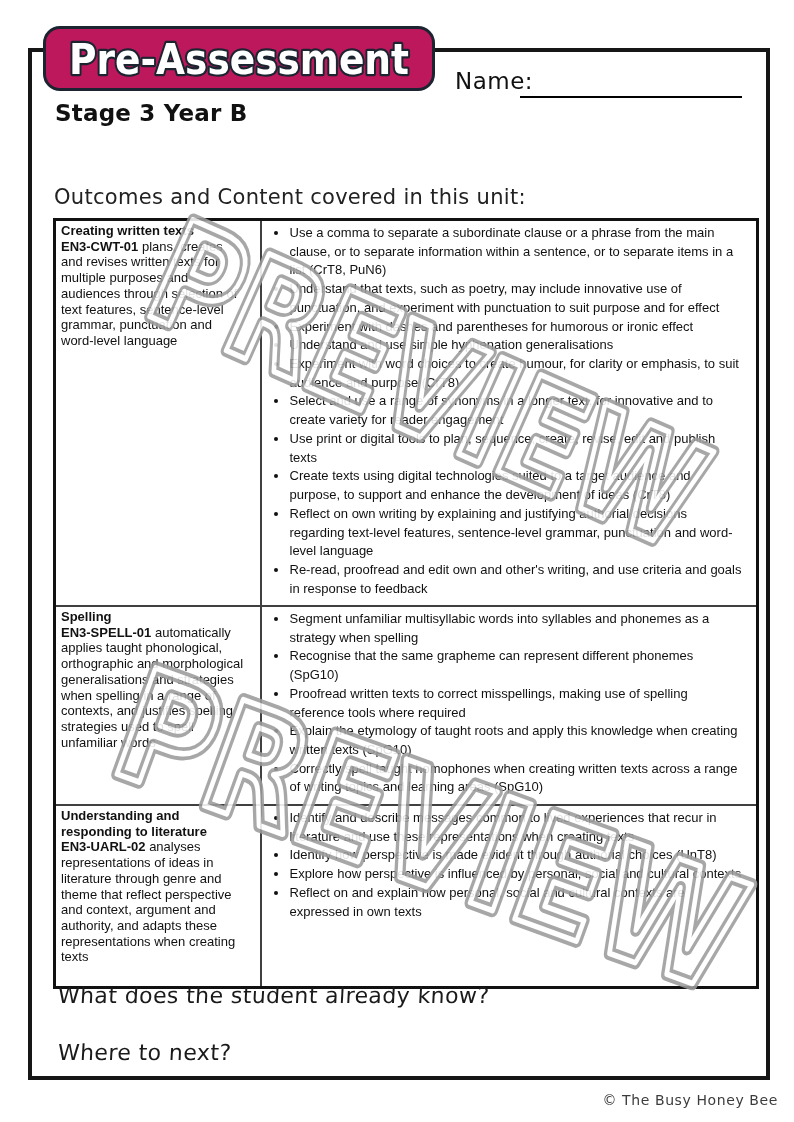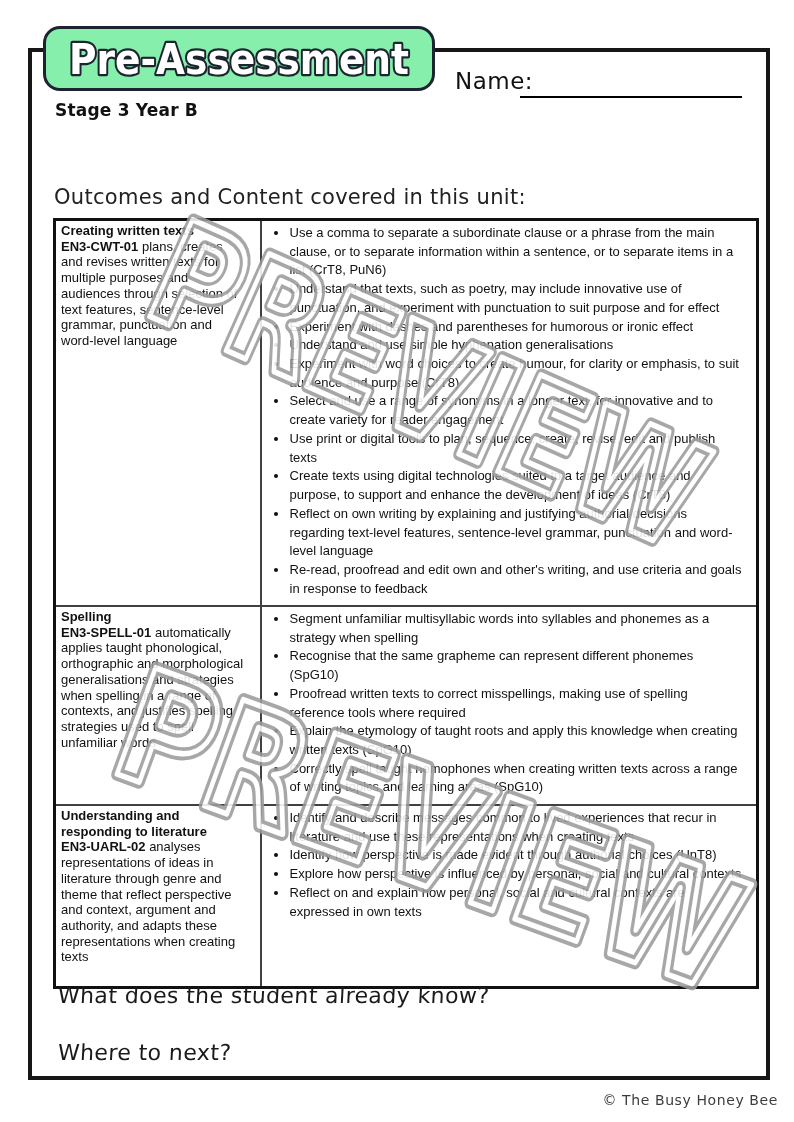--- a/index.html
+++ b/index.html
@@ -15,21 +15,21 @@
   .page-border {
     position: absolute;
     left: 28px; top: 48px;
     width: 734px; height: 1024px;
     border: 4px solid #161616;
   }
   .badge {
     position: absolute;
     left: 43px; top: 26px;
     width: 386px; height: 59px;
-    background: #86efac;
+    background: #be185d;
     border: 3.5px solid #1b2430;
     border-radius: 17px;
     display: flex; align-items: center; justify-content: center;
   }
   .badge svg { display: block; }
   .badge-text {
     font-family: "DejaVu Sans", sans-serif;
     font-weight: bold;
   }
   .name-row { position: absolute; left: 455px; top: 68px; }
@@ -42,21 +42,21 @@
   .name-line {
     position: absolute;
     left: 520px; top: 96px;
     width: 222px; height: 0;
     border-bottom: 2.5px solid #000;
   }
   .stage-heading {
     position: absolute;
     left: 55px; top: 100px;
     font-family: "DejaVu Sans", sans-serif;
-    font-size: 17px; font-weight: bold;
+    font-size: 23px; font-weight: bold;
     letter-spacing: 0.2px;
   }
   .unit-heading {
     position: absolute;
     left: 55px; top: 141px;
     font-family: "DejaVu Sans", sans-serif;
     font-size: 23px; font-weight: bold;
     letter-spacing: 0.2px;
   }
   .intro-line {

